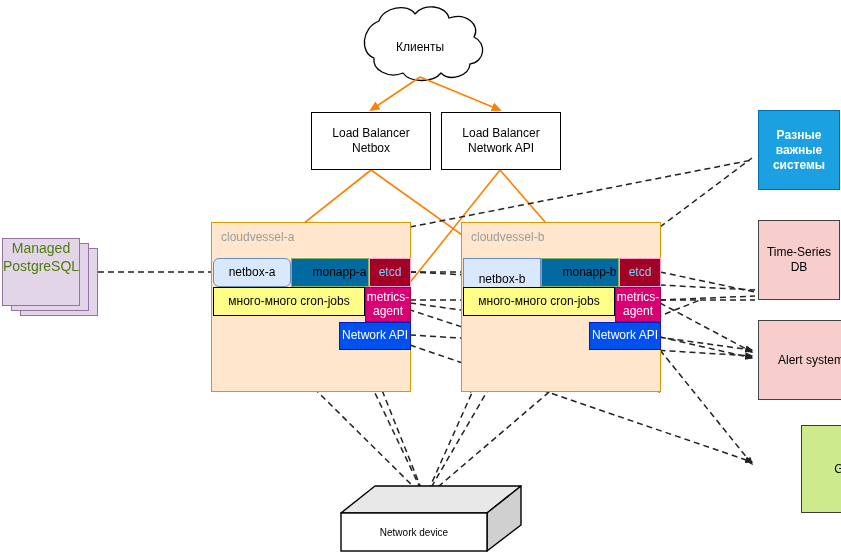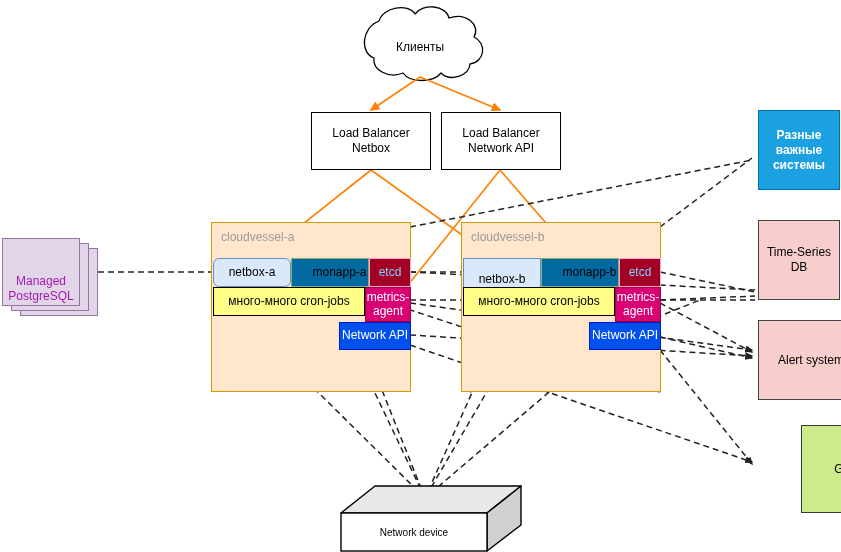--- a/index.html
+++ b/index.html
@@ -102,25 +102,25 @@
     color: #ffffff;
   }
   .pg-layer {
     position: absolute;
     box-sizing: border-box;
     background: #e1d5e7;
     border: 1.3px solid #9673a6;
   }
   .pg-front {
     display: flex;
-    align-items: flex-end;
-    justify-content: center;
-    text-align: center;
-    font-size: 12px;
-    color: #a21caf;
+    align-items: flex-start;
+    justify-content: center;
+    text-align: center;
+    font-size: 14px;
+    color: #4d7c0f;
     line-height: 1.3;
   }
   .ext-blue {
     background: #1ba1e2;
     border: 1.3px solid #006eaf;
     color: #ffffff;
     font-weight: bold;
   }
   .ext-pink {
     background: #f8cecc;

